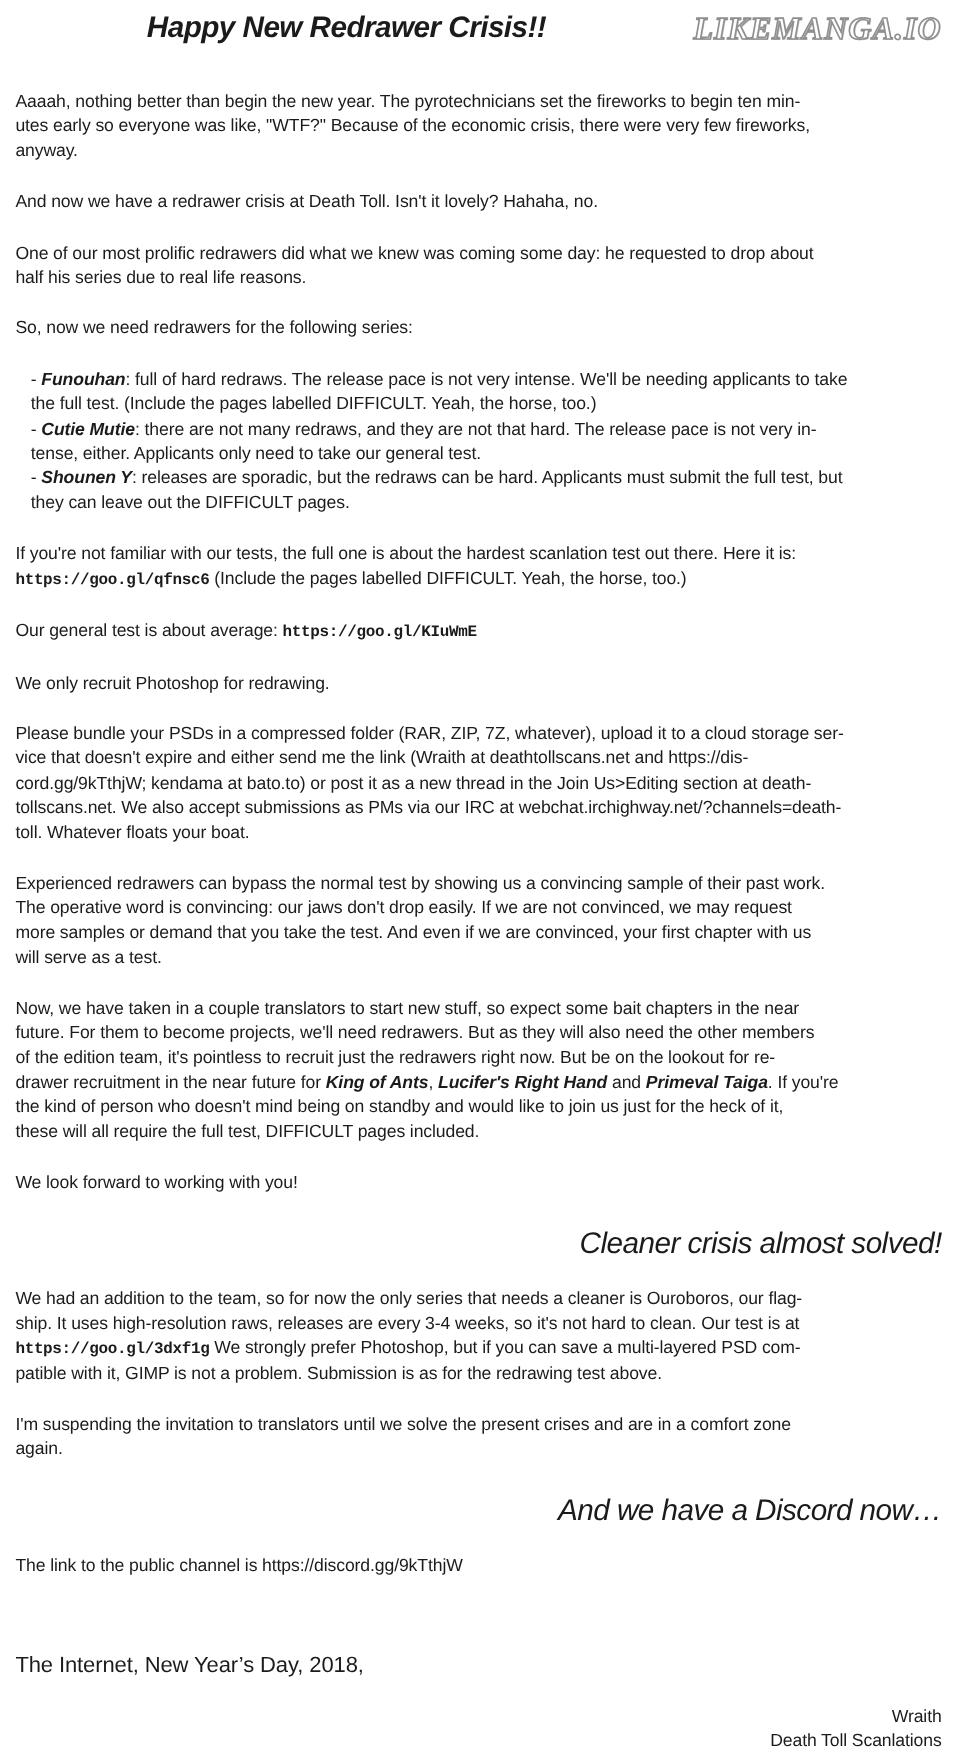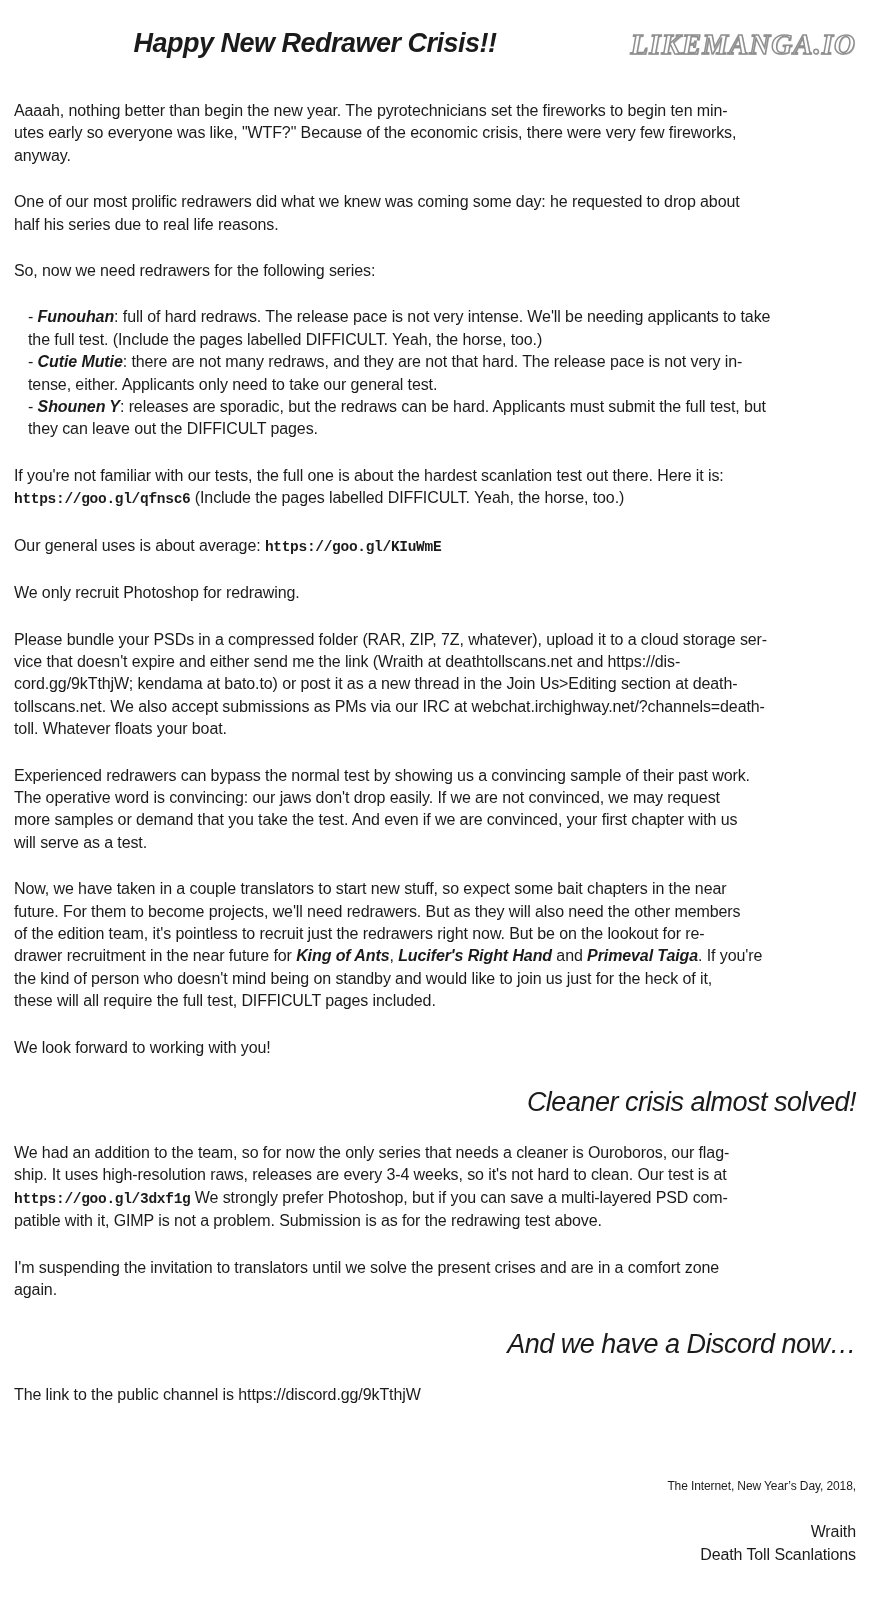--- a/index.html
+++ b/index.html
@@ -4,21 +4,21 @@
 <style>
   html, body { margin: 0; padding: 0; background: #ffffff; }
   .page {
     position: relative;
     width: 870px;
     height: 1598px;
     box-sizing: border-box;
     background: #ffffff;
     color: #1b1b1b;
     font-family: "Liberation Sans", sans-serif;
-    padding: 28px 14px 10px 14px;
+    padding: 10px 14px 10px 14px;
     overflow: hidden;
   }
   .header { position: relative; height: 48px; }
   .title {
     display: block;
     text-align: center;
     font-size: 27px;
     font-weight: bold;
     font-style: italic;
     letter-spacing: -0.5px;
@@ -64,23 +64,22 @@
   .heading {
     font-size: 27px;
     font-weight: normal;
     font-style: italic;
     text-align: right;
     letter-spacing: -0.5px;
     margin: 28px 0 24px 0;
     white-space: pre-line;
   }
   .sig-date {
-    font-size: 12px;
+    font-size: 20px;
     line-height: 22.4px;
-    text-align: right;
     margin: 68px 0 24px 0;
     letter-spacing: -0.1px;
   }
   .sig-block {
     font-size: 16px;
     line-height: 22.4px;
     text-align: right;
     white-space: pre-line;
     margin: 0;
     letter-spacing: -0.1px;
@@ -93,39 +92,40 @@
 
   <div class="header">
     <span class="title">Happy New Redrawer Crisis!!</span>
     <span class="watermark">LIKEMANGA.IO</span>
   </div>
 
   <p class="para">Aaaah, nothing better than begin the new year. The pyrotechnicians set the fireworks to begin ten min-
 utes early so everyone was like, "WTF?" Because of the economic crisis, there were very few fireworks,
 anyway.</p>
 
+  <p class="para">And now we have a redrawer crisis at Death Toll. Isn't it lovely? Hahaha, no.</p>
 
   <p class="para">One of our most prolific redrawers did what we knew was coming some day: he requested to drop about
 half his series due to real life reasons.</p>
 
   <p class="para">So, now we need redrawers for the following series:</p>
 
   <div class="list-block">
     <p class="list-item"><span>- </span><span class="bi">Funouhan</span><span>: full of hard redraws. The release pace is not very intense. We'll be needing applicants to take
 the full test. (Include the pages labelled DIFFICULT. Yeah, the horse, too.)</span></p>
     <p class="list-item"><span>- </span><span class="bi">Cutie Mutie</span><span>: there are not many redraws, and they are not that hard. The release pace is not very in-
 tense, either. Applicants only need to take our general test.</span></p>
     <p class="list-item"><span>- </span><span class="bi">Shounen Y</span><span>: releases are sporadic, but the redraws can be hard. Applicants must submit the full test, but
 they can leave out the DIFFICULT pages.</span></p>
   </div>
 
   <p class="para"><span>If you're not familiar with our tests, the full one is about the hardest scanlation test out there. Here it is:
 </span><span class="code">https://goo.gl/qfnsc6</span><span> (Include the pages labelled DIFFICULT. Yeah, the horse, too.)</span></p>
 
-  <p class="para"><span>Our general uses is about average: </span><span class="code">https://goo.gl/KIuWmE</span></p>
+  <p class="para"><span>Our general test is about average: </span><span class="code">https://goo.gl/KIuWmE</span></p>
 
   <p class="para">We only recruit Photoshop for redrawing.</p>
 
   <p class="para">Please bundle your PSDs in a compressed folder (RAR, ZIP, 7Z, whatever), upload it to a cloud storage ser-
 vice that doesn't expire and either send me the link (Wraith at deathtollscans.net and https://dis-
 cord.gg/9kTthjW; kendama at bato.to) or post it as a new thread in the Join Us&gt;Editing section at death-
 tollscans.net. We also accept submissions as PMs via our IRC at webchat.irchighway.net/?channels=death-
 toll. Whatever floats your boat.</p>
 
   <p class="para">Experienced redrawers can bypass the normal test by showing us a convincing sample of their past work.

